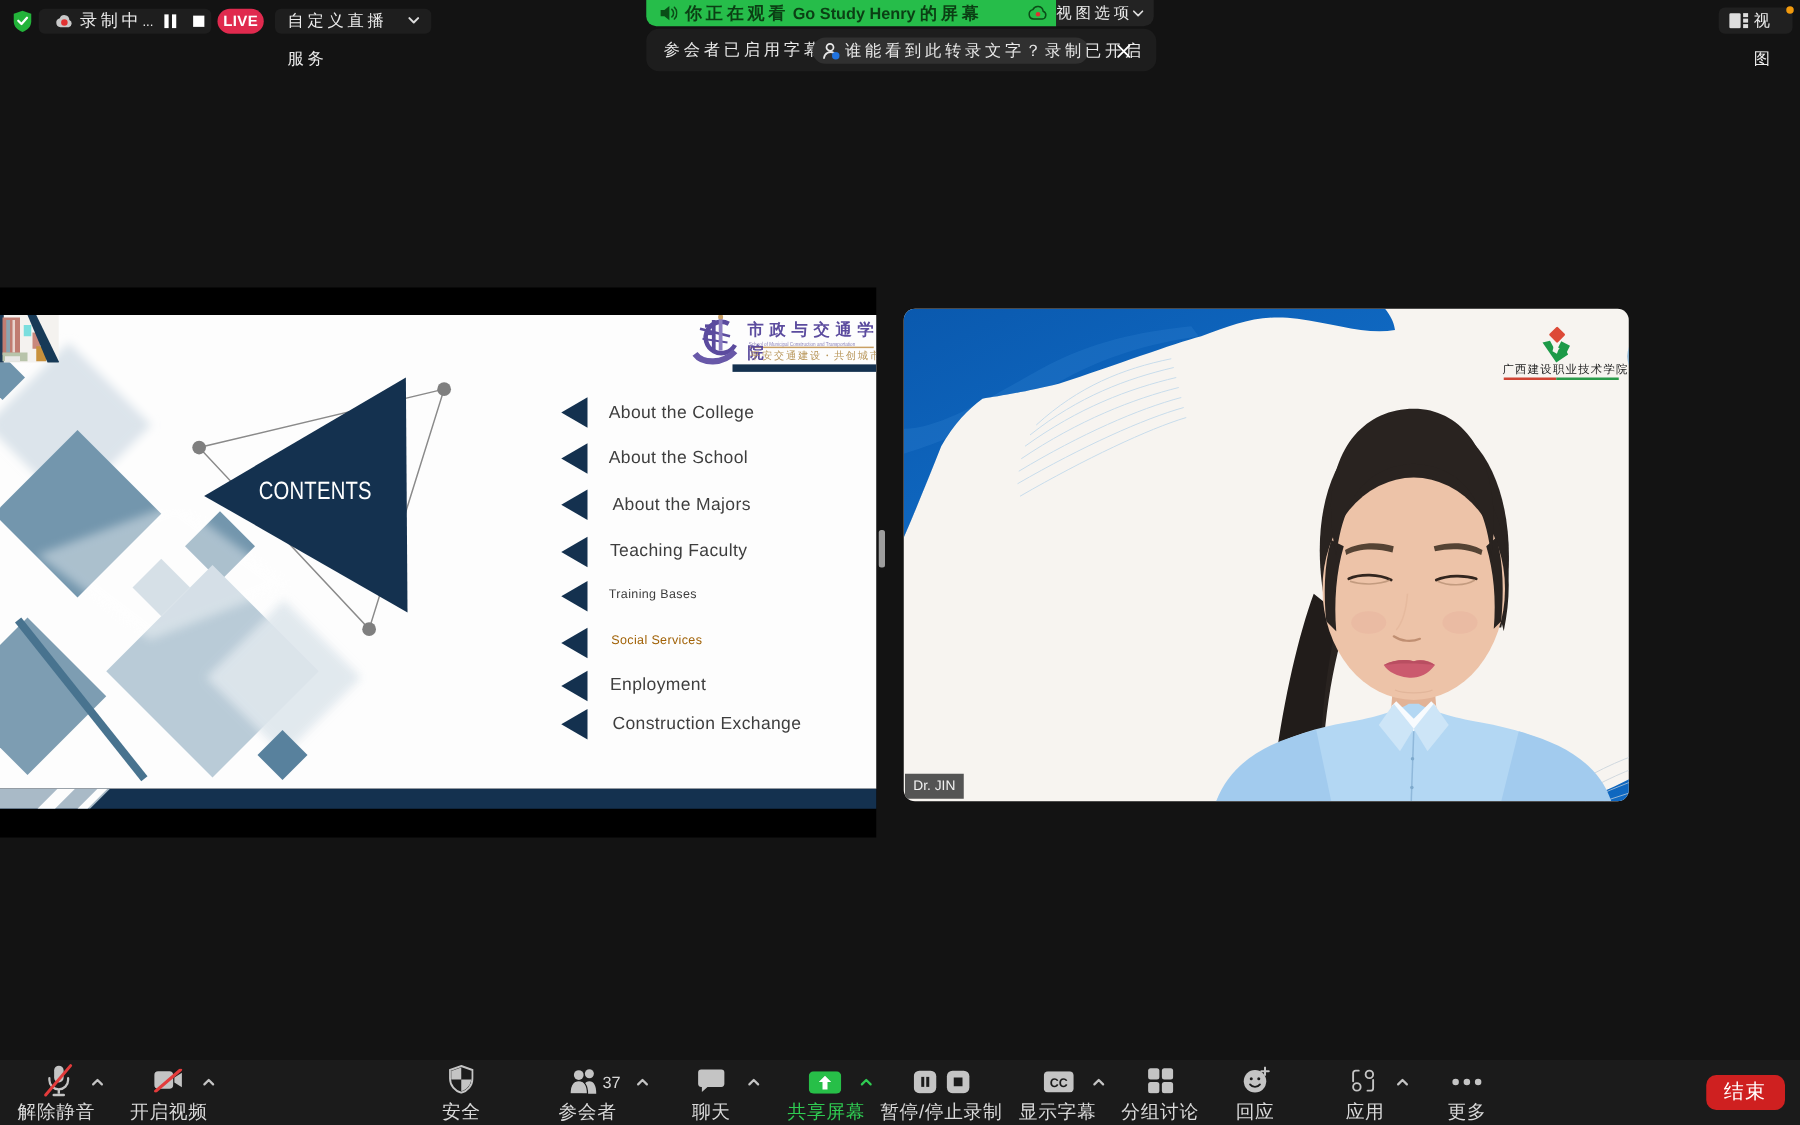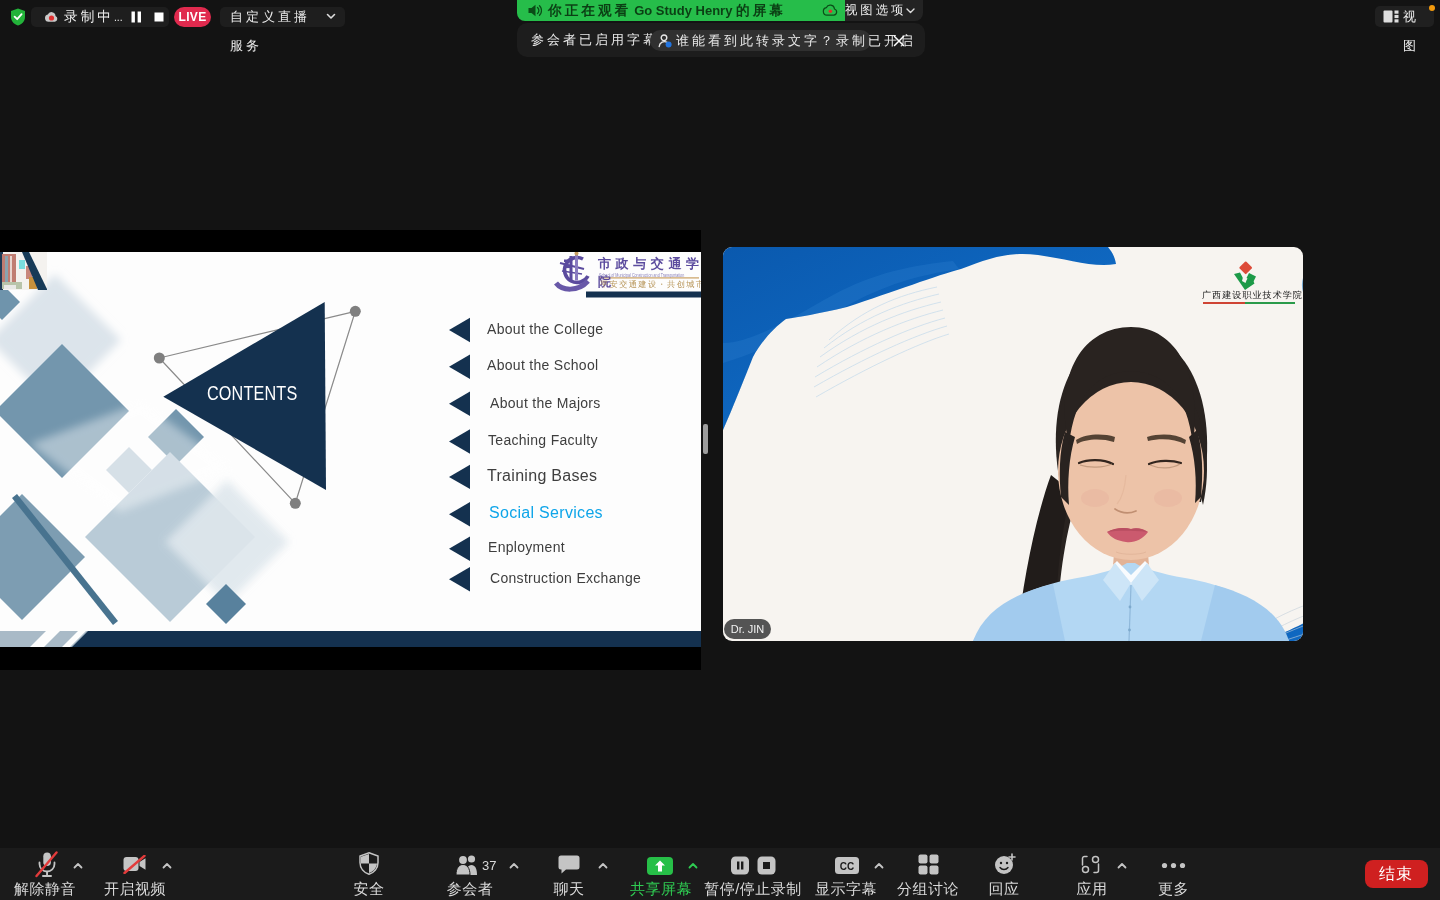--- a/index.html
+++ b/index.html
@@ -155,22 +155,22 @@
 <path d="M23 151.7 L2 163.9 L23 176.1 Z"></path>
 <path d="M23 189.1 L2 201.3 L23 213.5 Z"></path>
 <path d="M23 223.5 L2 235.7 L23 247.9 Z"></path>
 <path d="M23 254.1 L2 266.3 L23 278.5 Z"></path>
 </g>
 </svg>
 <div class="a" style="left:487px;top:318.7px;line-height:20px;color:#3e3e3e;font-size:14px;letter-spacing:.3px;white-space:nowrap">About the College</div>
 <div class="a" style="left:487px;top:355.4px;line-height:20px;color:#3e3e3e;font-size:14px;letter-spacing:.3px;white-space:nowrap">About the School</div>
 <div class="a" style="left:490px;top:392.5px;line-height:20px;color:#3e3e3e;font-size:14px;letter-spacing:.3px;white-space:nowrap">About the Majors</div>
 <div class="a" style="left:488px;top:430.2px;line-height:20px;color:#3e3e3e;font-size:14px;letter-spacing:.3px;white-space:nowrap">Teaching Faculty</div>
-<div class="a" style="left:487px;top:465.6px;line-height:20px;color:#3e3e3e;font-size:16px;letter-spacing:.3px;white-space:nowrap">Training Bases</div>
-<div class="a" style="left:489px;top:503.0px;line-height:20px;color:#0ea5e9;font-size:16px;letter-spacing:.3px;white-space:nowrap">Social Services</div>
+<div class="a" style="left:487px;top:465.6px;line-height:20px;color:#3e3e3e;font-size:10px;letter-spacing:.3px;white-space:nowrap">Training Bases</div>
+<div class="a" style="left:489px;top:503.0px;line-height:20px;color:#a16207;font-size:10px;letter-spacing:.3px;white-space:nowrap">Social Services</div>
 <div class="a" style="left:488px;top:537.4px;line-height:20px;color:#3e3e3e;font-size:14px;letter-spacing:.3px;white-space:nowrap">Enployment</div>
 <div class="a" style="left:490px;top:568.0px;line-height:20px;color:#3e3e3e;font-size:14px;letter-spacing:.3px;white-space:nowrap">Construction Exchange</div>
 
 <div class="a" style="left:0;top:631px;width:701px;height:15.5px;background:#14314f"></div>
 <svg class="a" style="left:0;top:631px" width="110" height="16" viewBox="0 0 110 16">
 <path d="M0 0 H88 L72 16 H0 Z" fill="#a9bac7"></path>
 <path d="M30 16 L46 0 H60 L44 16 Z" fill="#fdfdfd"></path>
     <path d="M62 16 L78 0 H86 L70 16 Z" fill="#fdfdfd"></path>
 </svg>
 
@@ -273,21 +273,21 @@
 <path d="M655,45 A9 9 0 0 1 658,29 L658,32.5 A6.5 6.5 0 0 0 657,43.5 Z" fill="#5049bb"></path>
 <rect x="660" y="27" width="3.2" height="18" fill="#5049bb"></rect>
 <rect x="665.5" y="24" width="3.2" height="21" fill="#6a62c4"></rect>
 <circle cx="667.5" cy="21" r="1.8" fill="#e8a23c"></circle>
 </g>
 </svg>
 <div class="a" style="left:479px;top:42px;width:95px;color:#222;font-size:7px;white-space:nowrap"><span class="k" style="letter-spacing:1px">广西建设职业技术学院</span></div>
 <div class="a" style="left:480px;top:55px;width:42px;height:1.6px;background:#cf4434"></div>
 <div class="a" style="left:522px;top:55px;width:50px;height:1.6px;background:#2a9a4a"></div>
 
-<div class="a" style="left:1px;top:372px;width:47px;height:20px;background:rgba(62,62,62,.88);border-radius:10px;color:#f2f2f2;font-size:11px;text-align:center;line-height:20px">Dr. JIN</div>
+<div class="a" style="left:1px;top:372px;width:47px;height:20px;background:rgba(62,62,62,.88);border-radius:0;color:#f2f2f2;font-size:11px;text-align:center;line-height:20px">Dr. JIN</div>
 </div>
 
 <div id="toolbar" class="a" style="left:0;top:848px;width:1440px;height:52px;background:#1b1b1b"></div>
 
 <svg class="a" style="left:34px;top:851px" width="25" height="27" viewBox="0 0 25 27">
 <rect x="9.3" y="1.5" width="7.6" height="13.5" rx="3.8" fill="#c4c4c4"></rect>
 <path d="M5.5 11.5 V13 A7.5 7.5 0 0 0 20.5 13 V11.5" stroke="#c4c4c4" stroke-width="1.8" fill="none" stroke-linecap="round"></path>
 <rect x="12.1" y="20.5" width="1.9" height="3.5" fill="#c4c4c4"></rect>
 <rect x="8" y="24" width="10" height="2" rx="1" fill="#c4c4c4"></rect>
 <path d="M2.5 25 L22.5 1.5" stroke="#e23b3b" stroke-width="2.4" stroke-linecap="round"></path>

